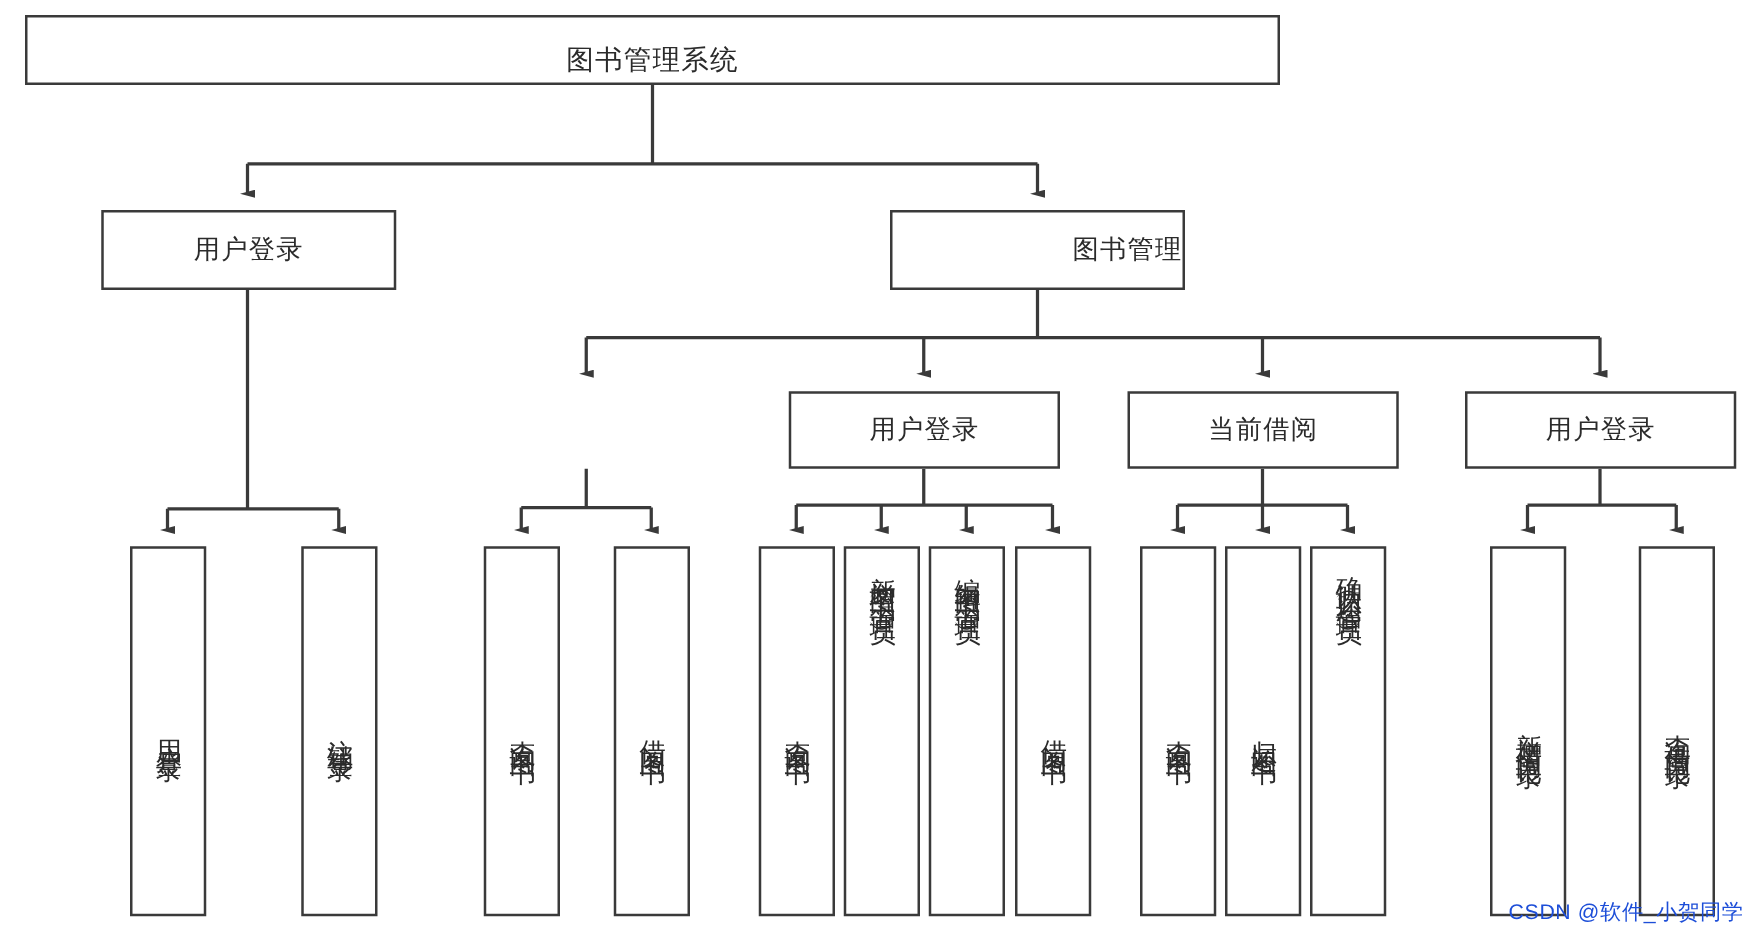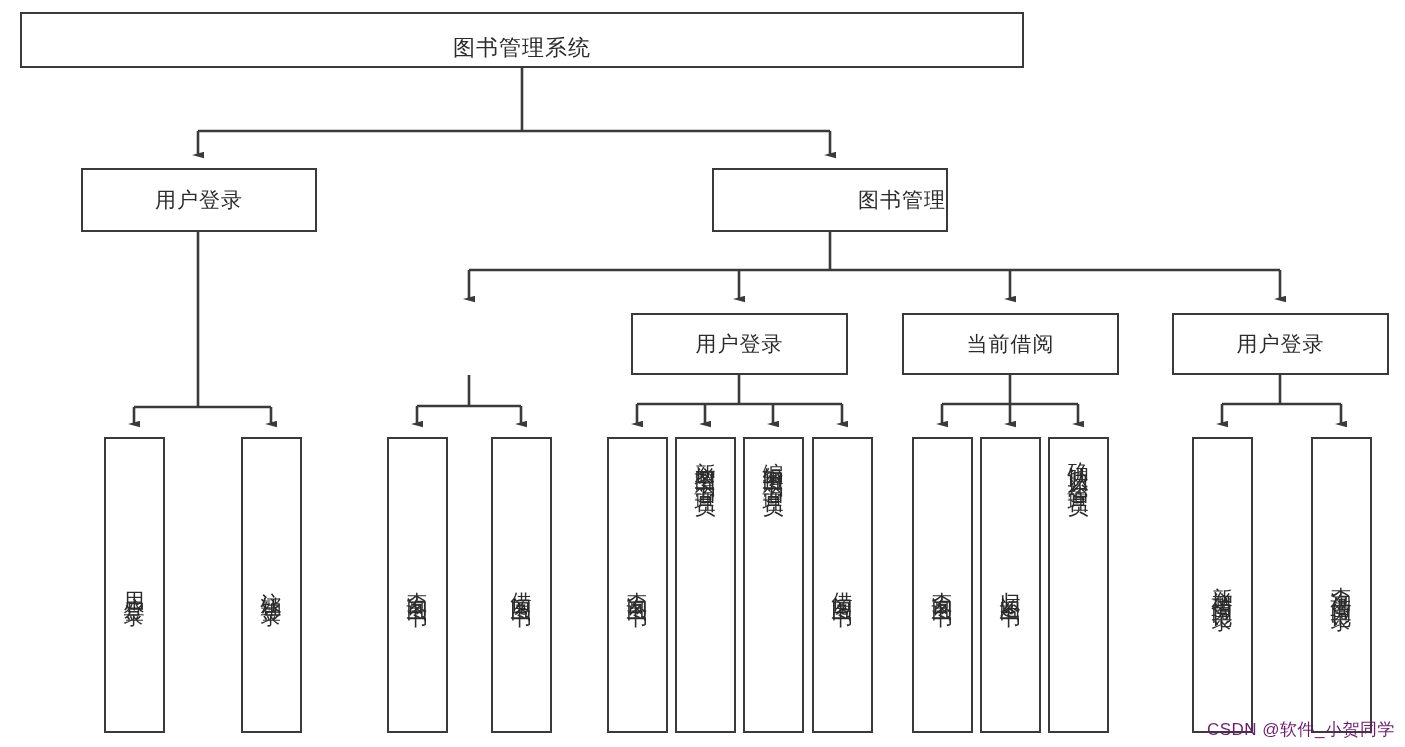--- a/index.html
+++ b/index.html
@@ -46,21 +46,21 @@
     line-height:1.0;
     letter-spacing:5px;
     white-space:nowrap;
   }
   .v-node.centerish{align-items:center;padding-top:0;}
 
   #watermark{
     position:absolute;
     right:10px;bottom:6px;
     font-size:17px;
-    color:#701a75;
+    color:#1d4ed8;
     letter-spacing:0.5px;
     pointer-events:none;
     white-space:nowrap;
   }
 </style>
 </head>
 <body>
 
 <div id="stage">
 

